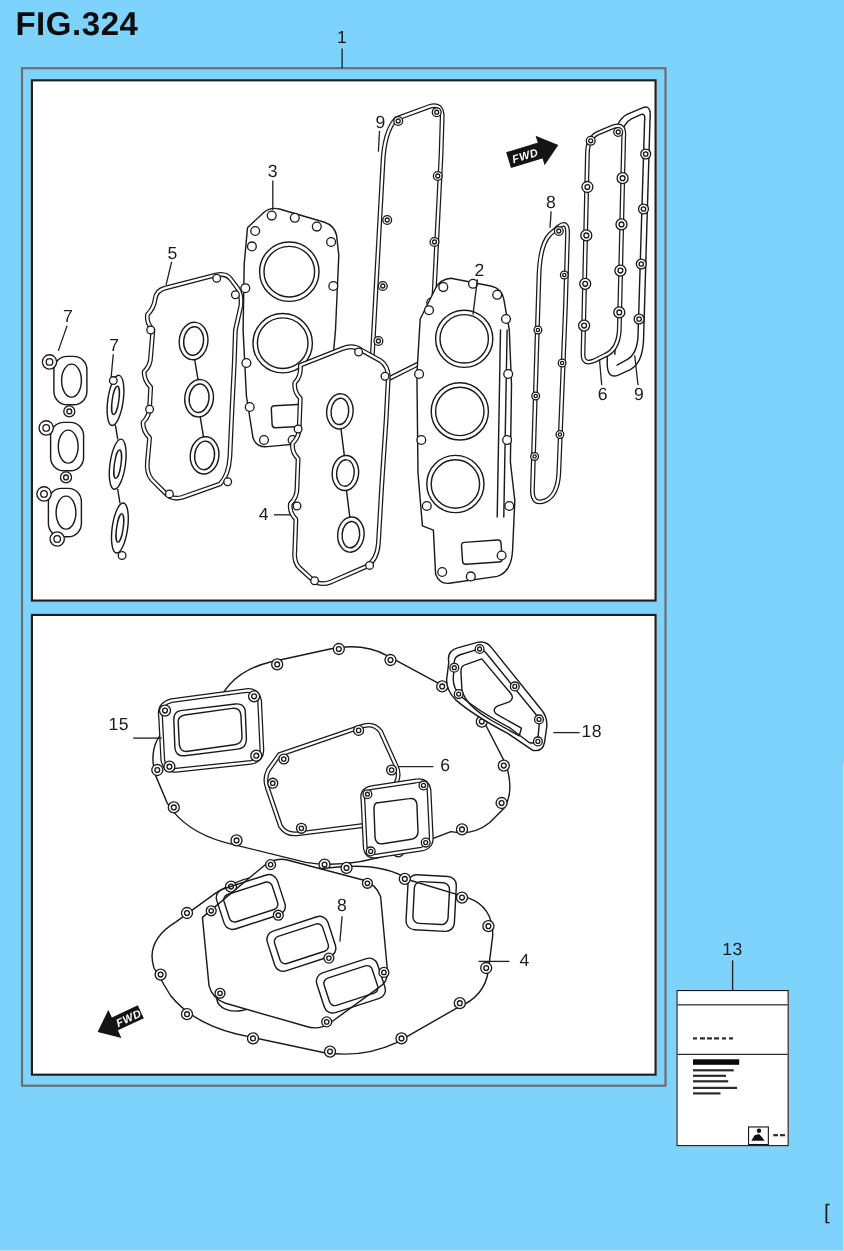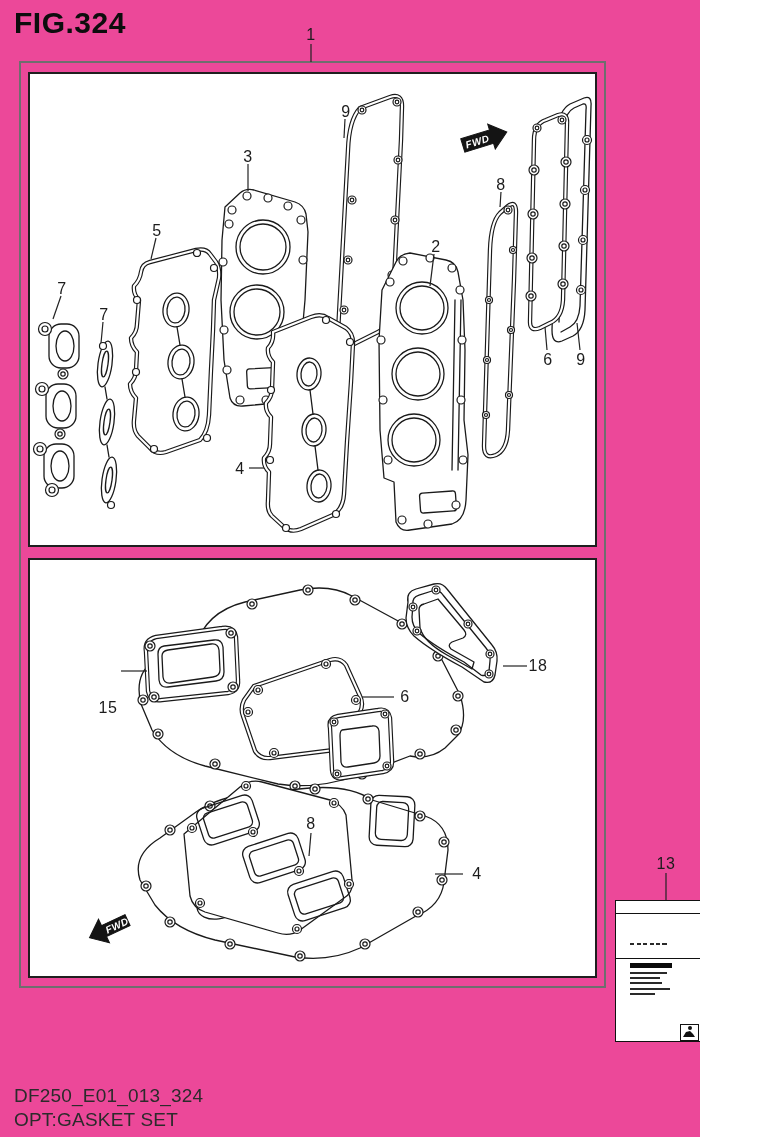--- a/index.html
+++ b/index.html
@@ -1,16 +1,16 @@
 <!DOCTYPE html>
 <html><head>
 <meta charset="utf-8">
 <style>
   html,body{margin:0;padding:0;background:#fff;}
-  #page{position:relative;width:700px;height:1137px;background:#ec4899;overflow:hidden;
+  #page{position:relative;width:767px;height:1137px;background:#7dd3fc;overflow:hidden;
         font-family:"Liberation Sans",sans-serif;}
   #fig-title{position:absolute;left:14px;top:6px;font-size:30px;font-weight:bold;
         letter-spacing:0.5px;color:#0d0d0d;}
   .box{position:absolute;box-sizing:border-box;}
   #outer-box{left:19px;top:61px;width:587px;height:927px;border:2px solid #6e6e6e;}
   #upper-panel{left:28px;top:72px;width:569px;height:475px;border:2px solid #1f1f1f;background:#fff;}
   #lower-panel{left:28px;top:558px;width:569px;height:420px;border:2px solid #1f1f1f;background:#fff;}
   #art{position:absolute;left:0;top:0;width:767px;height:1137px;}
   .lbl{position:absolute;transform:translateX(-50%);font-size:16px;color:#1c1c1c;
        letter-spacing:0.5px;white-space:nowrap;}
@@ -447,21 +447,21 @@
   <div class="lbl" style="left:346px;top:103px">9</div>
   <div class="lbl" style="left:248px;top:148px">3</div>
   <div class="lbl" style="left:157px;top:222px">5</div>
   <div class="lbl" style="left:62px;top:280px">7</div>
   <div class="lbl" style="left:104px;top:306px">7</div>
   <div class="lbl" style="left:436px;top:238px">2</div>
   <div class="lbl" style="left:501px;top:176px">8</div>
   <div class="lbl" style="left:548px;top:351px">6</div>
   <div class="lbl" style="left:581px;top:351px">9</div>
   <div class="lbl" style="left:240px;top:460px">4</div>
-  <div class="lbl" style="left:108px;top:699px">15</div>
+  <div class="lbl" style="left:108px;top:651px">15</div>
   <div class="lbl" style="left:405px;top:688px">6</div>
   <div class="lbl" style="left:538px;top:657px">18</div>
   <div class="lbl" style="left:311px;top:815px">8</div>
   <div class="lbl" style="left:477px;top:865px">4</div>
   <div class="lbl" style="left:666px;top:855px">13</div>
 
   <div id="label16" class="box">
     <div class="band"></div>
     <div class="mdash" style="left:14px;top:42px;width:38px"></div>
     <div class="rule"></div>
@@ -473,19 +473,15 @@
     <div class="mline" style="left:14px;top:92px;width:25px"></div>
     <div id="l16-icon">
       <svg width="16" height="14" viewBox="0 0 16 14">
         <circle cx="9" cy="3" r="2" fill="#111"></circle>
         <path d="M2,12 L5,7 L9,6 L12,9 L14,12 Z" fill="#111"></path>
       </svg>
     </div>
     <div class="mdash" style="left:87px;top:130px;width:13px"></div>
   </div>
 
-  <div id="footer">
-    <div>DF250_E01_013_324</div>
-    <div>OPT:GASKET SET</div>
-  </div>
   <div id="bracket">[</div>
 
 </div>
 
 </body></html>

